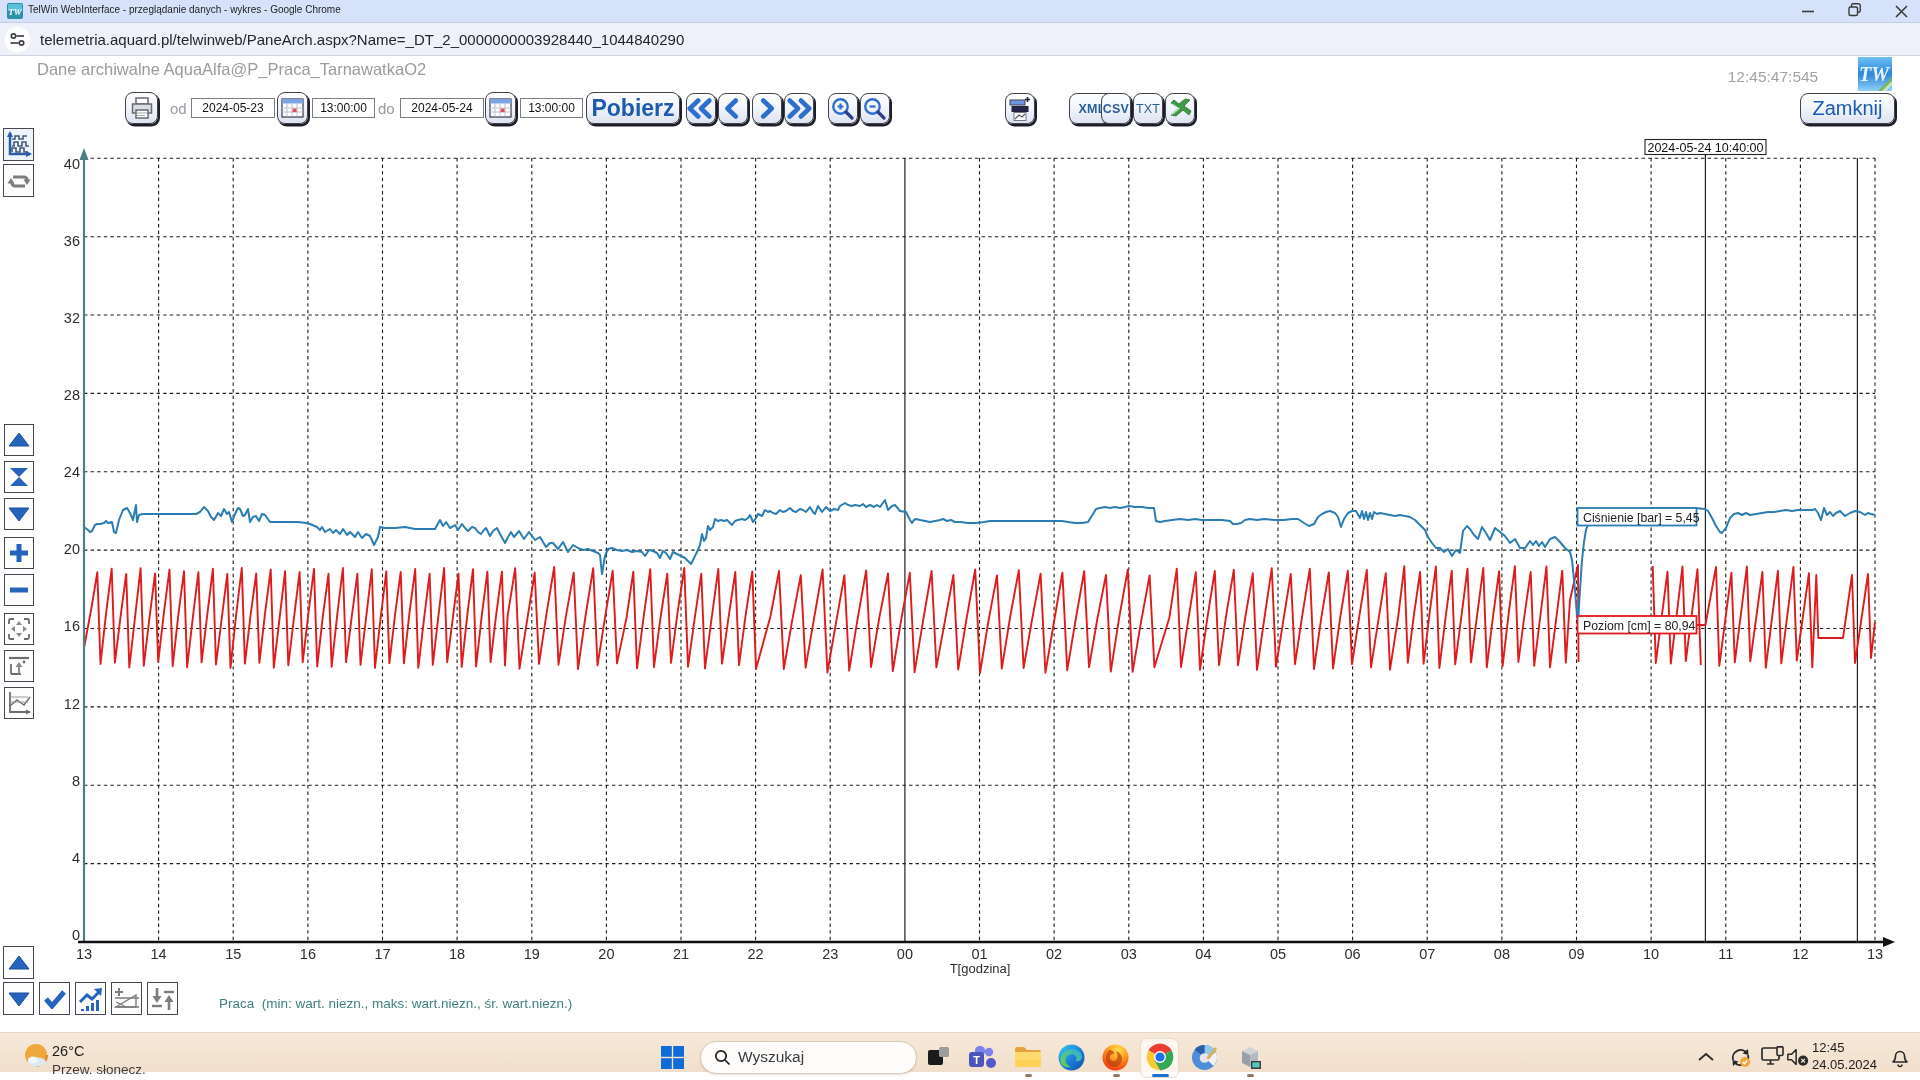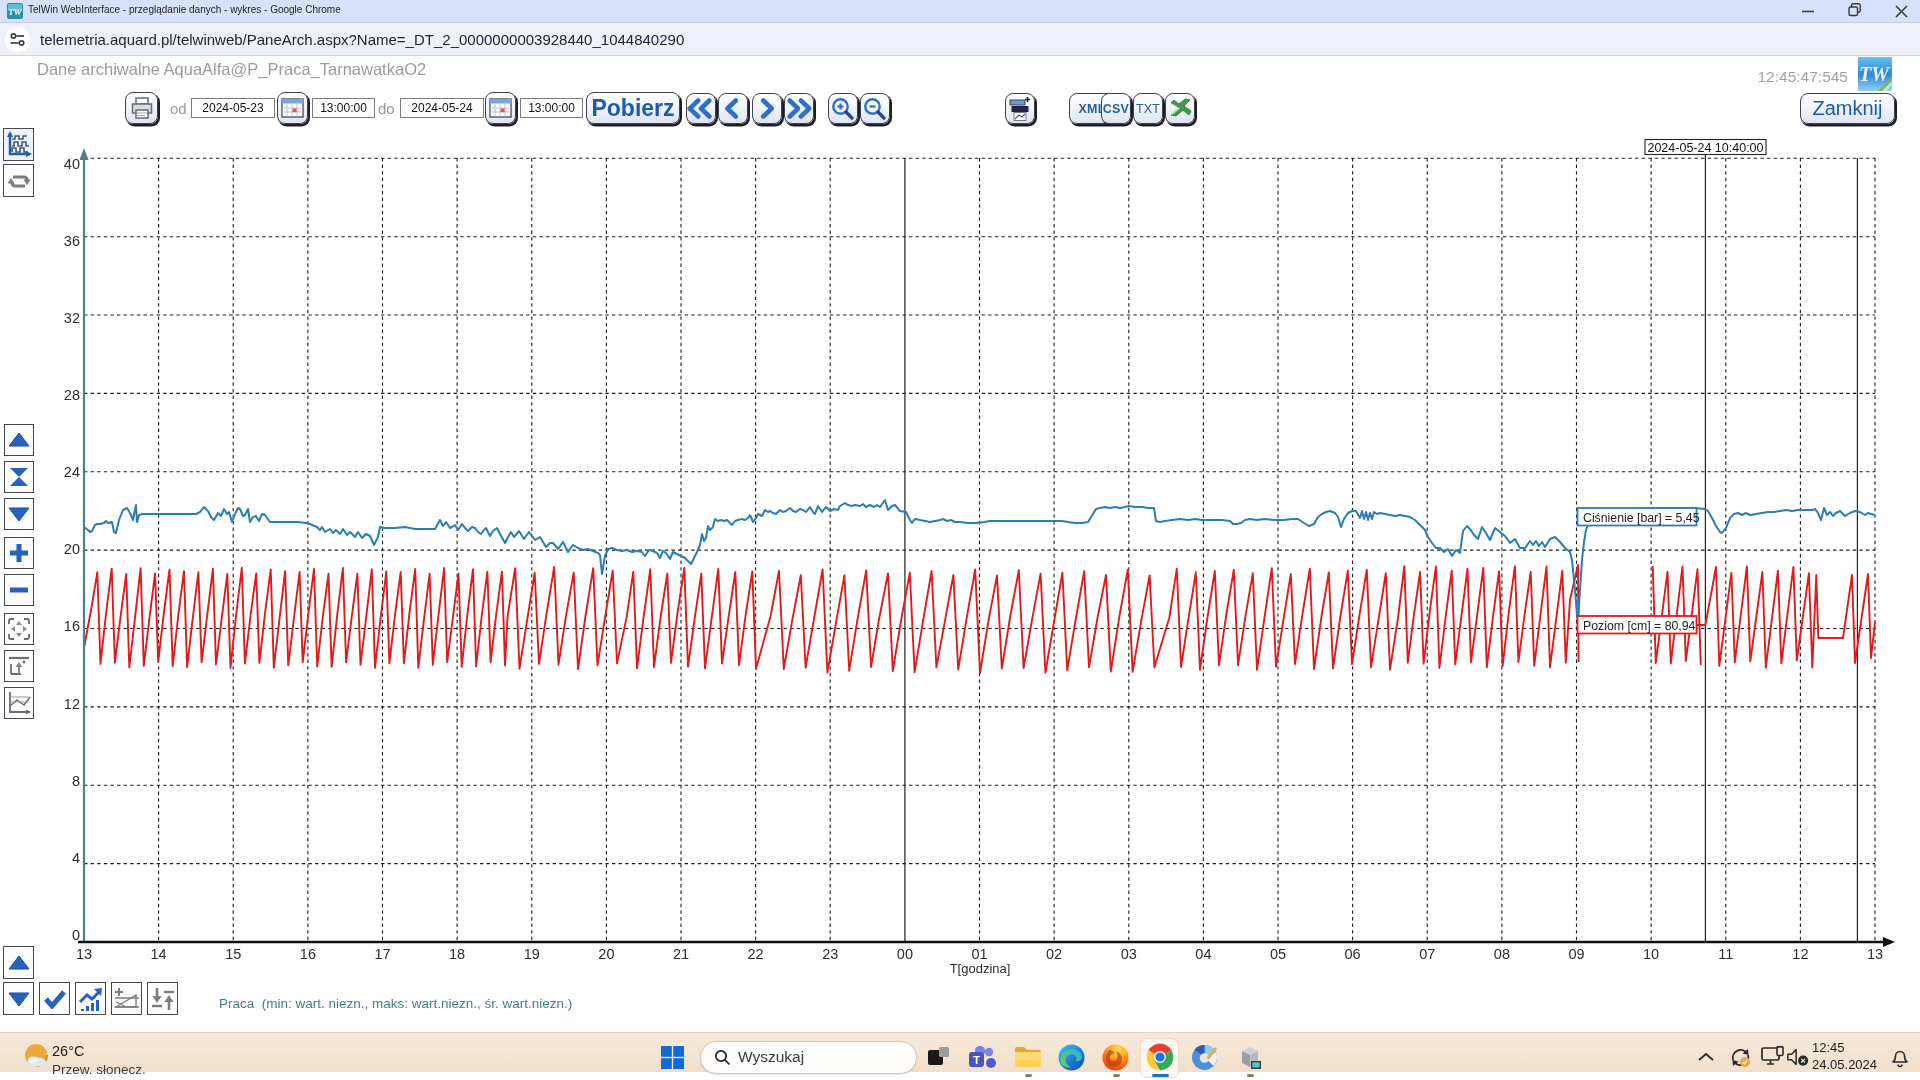--- a/index.html
+++ b/index.html
@@ -35,21 +35,21 @@
 <svg class="abs" style="left:3px;top:2px" width="30" height="30">
       <circle cx="14.5" cy="14.5" r="13" fill="#fdfdfe"></circle>
       <circle cx="10.5" cy="11" r="2.2" fill="none" stroke="#3c4043" stroke-width="1.7"></circle>
       <path d="M13.5 11h7.5" stroke="#3c4043" stroke-width="1.7"></path>
       <circle cx="18.5" cy="18" r="2.2" fill="none" stroke="#3c4043" stroke-width="1.7"></circle>
       <path d="M7.5 18h8" stroke="#3c4043" stroke-width="1.7"></path>
     </svg>
 <div id="urltxt">telemetria.aquard.pl/telwinweb/PaneArch.aspx?Name=_DT_2_0000000003928440_1044840290</div>
 </div>
 <div class="abs" style="left:37px;top:60px;font-size:16.5px;color:#9b9b9b">Dane archiwalne AquaAlfa@P_Praca_TarnawatkaO2</div>
-<div class="abs" style="left:1698px;top:68px;width:150px;text-align:right;font-size:15.5px;color:#a2a2a2">12:45:47:545</div>
+<div class="abs" style="left:1698px;top:68px;width:150px;text-align:center;font-size:15.5px;color:#a2a2a2">12:45:47:545</div>
 <svg class="abs" style="left:1858px;top:57px" width="34" height="34">
     <defs>
       <linearGradient id="twg" x1="0" y1="0" x2="0" y2="1">
         <stop offset="0" stop-color="#6ec0f5"></stop>
         <stop offset="0.5" stop-color="#2f87d8"></stop>
         <stop offset="1" stop-color="#8fd0f8"></stop>
       </linearGradient>
     </defs>
     <rect width="34" height="34" fill="url(#twg)"></rect>
     <path d="M20 34l14-14v7l-7 7z" fill="#7ab648" opacity="0.85"></path>

